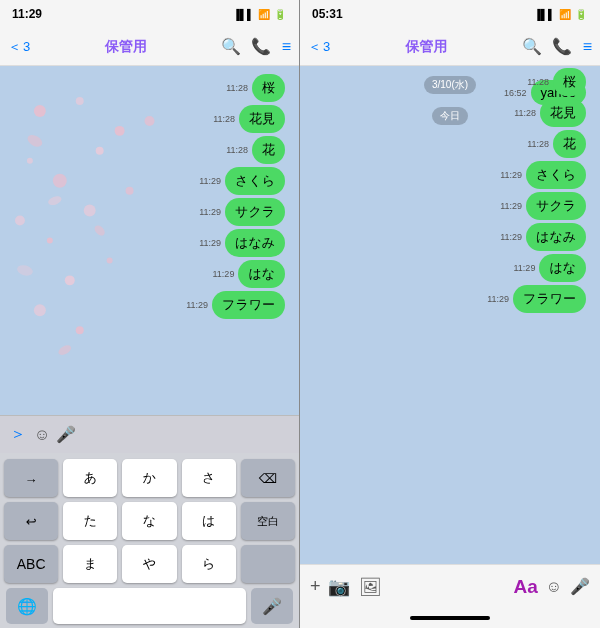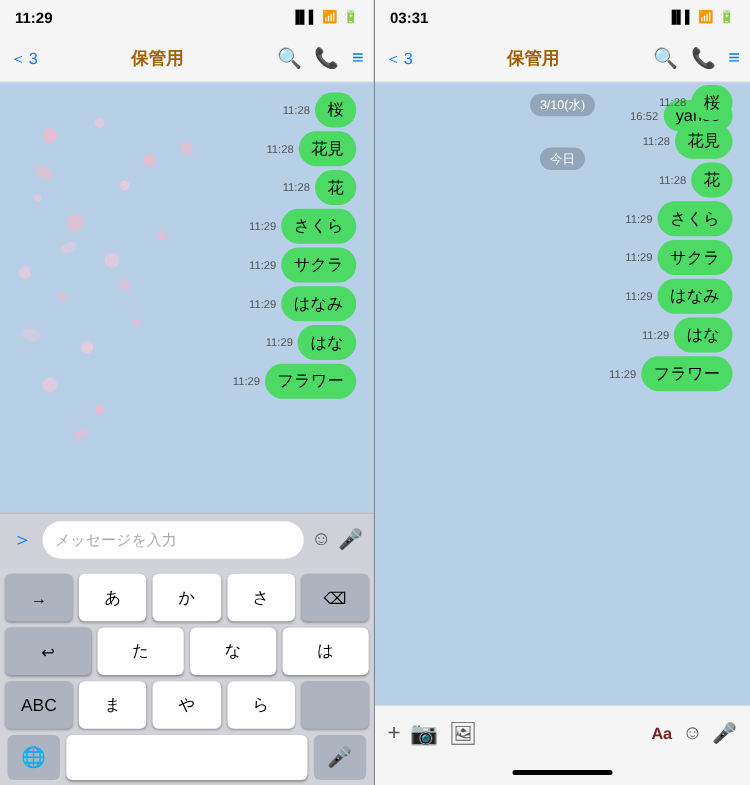--- a/index.html
+++ b/index.html
@@ -67,21 +67,21 @@
       font-size: 13px;
       color: #007aff;
       gap: 2px;
     }
 
     .nav-title {
       flex: 1;
       font-size: 14px;
       font-weight: 600;
       text-align: center;
-      color: #a16207;
+      color: #8b5cf6;
     }
 
     .nav-icons {
       display: flex;
       align-items: center;
       gap: 10px;
       color: #007aff;
       font-size: 16px;
     }
 
@@ -266,21 +266,21 @@
       background: rgba(0,0,0,0.2);
       color: #fff;
       font-size: 10px;
       border-radius: 10px;
       padding: 2px 8px;
       display: inline-block;
     }
 
     .today-label {
       text-align: center;
-      margin: 24px 0 4px;
+      margin: 11px 0 4px;
     }
 
     .today-badge {
       background: rgba(0,0,0,0.2);
       color: #fff;
       font-size: 10px;
       border-radius: 10px;
       padding: 2px 8px;
       display: inline-block;
     }
@@ -294,22 +294,22 @@
       gap: 8px;
       border-top: 1px solid #ddd;
     }
 
     .right-input-bar .icon-btn {
       color: #555;
       font-size: 18px;
     }
 
     .right-input-bar .aa-btn {
-      font-size: 13px;
-      color: #7f1d1d;
+      font-size: 19px;
+      color: #a21caf;
       font-weight: 600;
       margin-left: auto;
     }
 
     .right-input-bar .emoji-btn {
       color: #555;
       font-size: 16px;
     }
 
     .right-input-bar .mic-btn {
@@ -426,40 +426,38 @@
       </div>
       <div class="msg-row">
         <span class="msg-time">11:29</span>
         <div class="msg-bubble">フラワー</div>
       </div>
     </div>
   </div>
 
   <div class="input-area">
     <span class="input-expand">＞</span>
-    <div class="input-field">
-      <span style="color:#aaa;font-size:12px;">メッセージを入力</span>
-    </div>
     <span style="font-size:16px;color:#555;">☺</span>
     <span style="font-size:16px;color:#555;">🎤</span>
   </div>
 
   <div class="keyboard">
     <div class="kb-row">
       <div class="kb-key dark">→</div>
       <div class="kb-key">あ</div>
       <div class="kb-key">か</div>
       <div class="kb-key">さ</div>
       <div class="kb-key dark">⌫</div>
     </div>
     <div class="kb-row">
       <div class="kb-key dark">↩</div>
       <div class="kb-key">た</div>
       <div class="kb-key">な</div>
       <div class="kb-key">は</div>
+      <div class="kb-key dark" style="font-size:11px;">空白</div>
     </div>
     <div class="kb-row">
       <div class="kb-key dark" style="font-size:14px;">ABC</div>
       <div class="kb-key">ま</div>
       <div class="kb-key">や</div>
       <div class="kb-key">ら</div>
       <div class="kb-key dark"></div>
     </div>
     <div class="kb-bottom-row">
       <div class="kb-globe">🌐</div>
@@ -467,21 +465,21 @@
       <div class="kb-mic">🎤</div>
     </div>
   </div>
 
 
 </div>
 
 <div class="phone-screen right">
 
   <div class="status-bar">
-    <span class="status-time">03:31</span>
+    <span class="status-time">05:31</span>
     <div class="status-icons">
       <span>▐▌▌</span>
       <span>📶</span>
       <span>🔋</span>
     </div>
   </div>
 
   <div class="nav-bar">
     <div class="nav-back">
       <span>＜</span>

